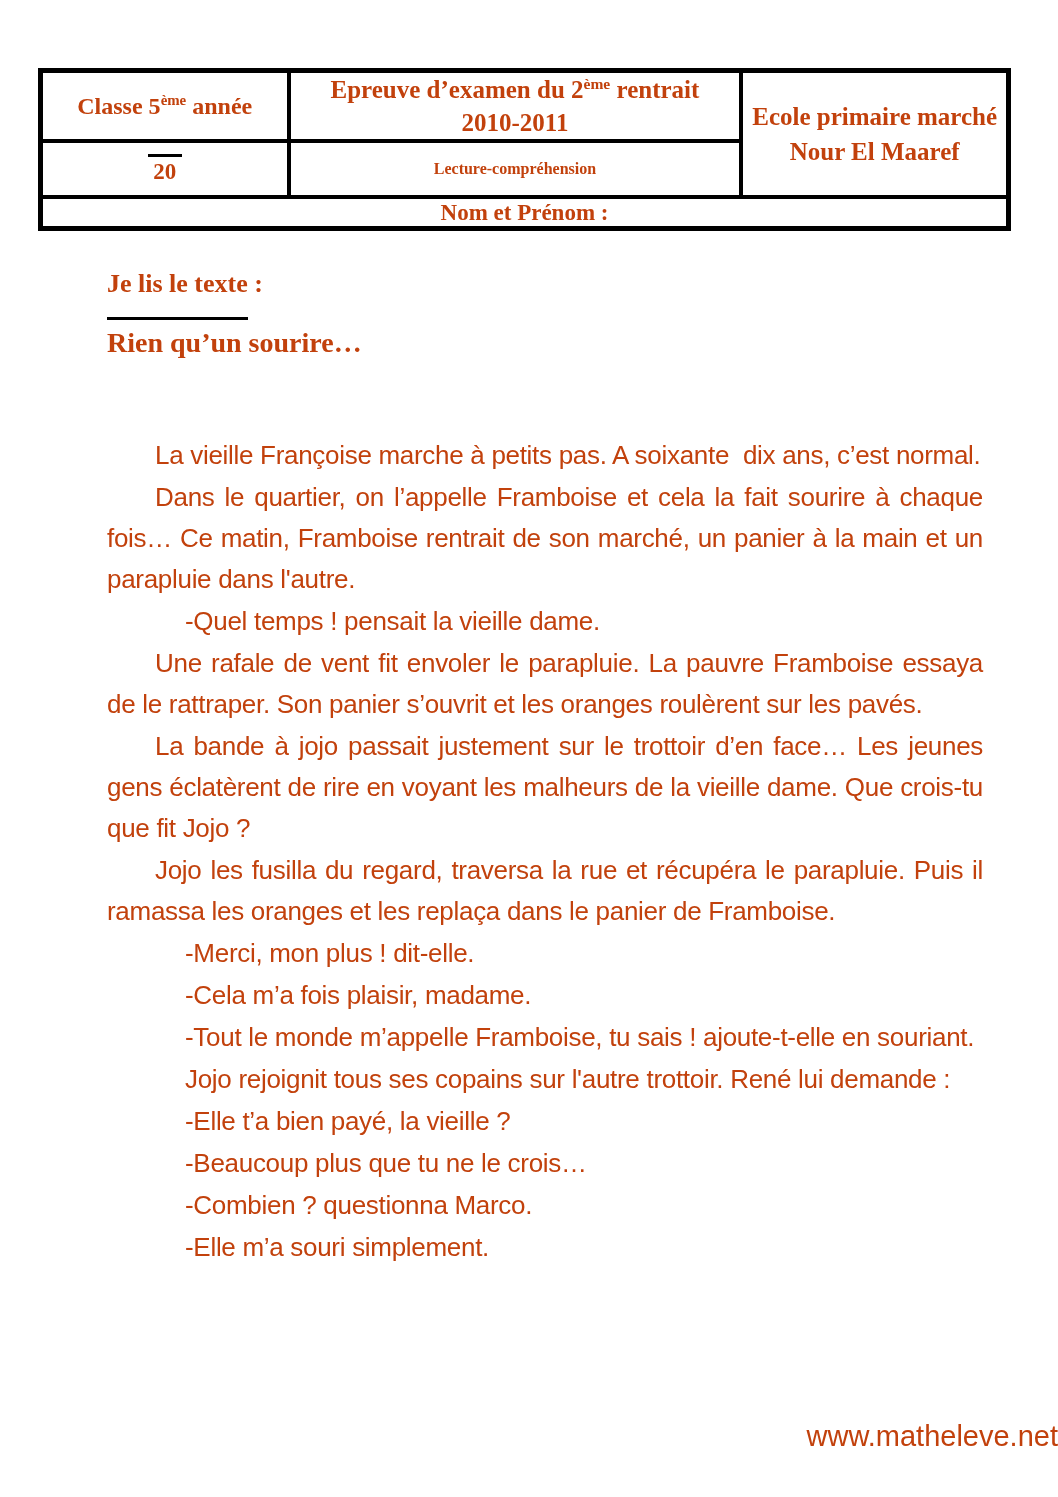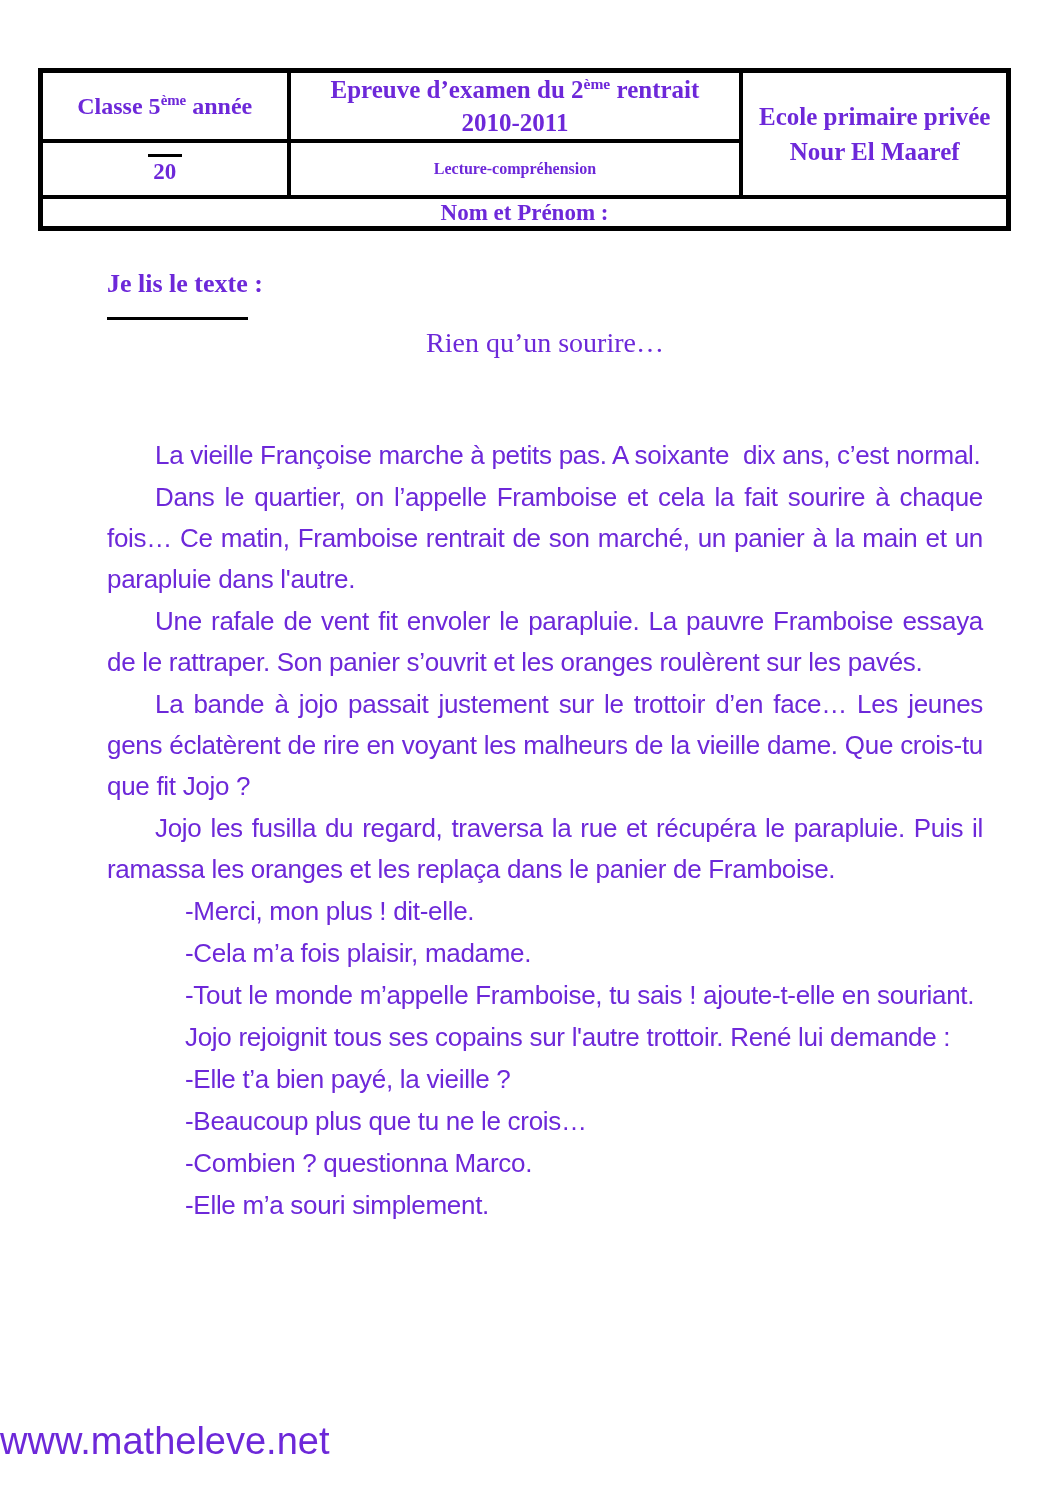--- a/index.html
+++ b/index.html
@@ -1,21 +1,21 @@
 <!DOCTYPE html>
 <html><head>
 <meta charset="utf-8">
 <style>
   html, body { margin: 0; padding: 0; background: #ffffff; }
   .page {
     position: relative;
     width: 1058px;
     height: 1497px;
     background: #ffffff;
-    color: #6d28d9;
+    color: #c2410c;
     overflow: hidden;
     font-family: "Liberation Sans", "DejaVu Sans", sans-serif;
   }
 
   
   table.doc-table {
     border-collapse: collapse;
     table-layout: fixed;
     width: 973px;
     margin: 68px 0 0 38px;
@@ -43,66 +43,65 @@
   .instruction {
     margin: 38px 75px 0 107px;
     font-family: "Liberation Serif", "DejaVu Serif", serif;
     font-weight: bold;
     font-size: 26px;
   }
   .instruction .underlined { border-bottom: 3px solid #000; padding-bottom: 19px; }
 
   .passage-title {
     margin: 28px 75px 0 107px;
-    text-align: center;
     font-family: "Liberation Serif", "DejaVu Serif", serif;
-    font-weight: normal;
+    font-weight: bold;
     font-size: 28px;
   }
 
   
   .text-body {
     margin: 76px 75px 12px 107px;
     font-size: 26px;
     letter-spacing: -0.3px;
     line-height: 41px;
   }
   .text-body p { margin: 0 0 1px 0; text-align: justify; }
   p.narrative { text-indent: 48px; }
   p.dialogue  { margin-left: 33px; text-indent: 45px; }
 
   
   .site-footer {
     position: absolute;
     top: 1420px;
     left: 0;
     width: 100%;
-    text-align: left;
-    font-size: 38px;
+    text-align: right;
+    font-size: 29px;
   }
 </style>
 </head>
 <body>
 
 <div class="page">
 
   <table class="doc-table">
     <tbody>
       <tr>
         <td class="class-cell">
           <span>Classe 5</span><sup class="ord">ème</sup><span> année</span>
         </td>
         <td class="exam-cell">
           <div>
             <span>Epreuve d’examen du 2</span><sup class="ord">ème</sup><span> rentrait</span>
           </div>
           <div>2010-2011</div>
         </td>
         <td class="school-cell" rowspan="2">
-          <div>Ecole primaire privée</div>
+          <div>Ecole primaire marché</div>
           <div>Nour El Maaref</div>
         </td>
       </tr>
       <tr>
         <td class="score-cell">
           <span class="score-box">
             <span class="score-bar"></span>
             <span>20</span>
           </span>
         </td>
@@ -116,20 +115,21 @@
 
   <div class="instruction">
     <span class="underlined">Je lis le texte</span><span> :</span>
   </div>
 
   <div class="passage-title">Rien qu’un sourire…</div>
 
   <div class="text-body">
     <p class="narrative">La vieille Françoise marche à petits pas. A soixante&nbsp; dix ans, c’est normal.</p>
     <p class="narrative">Dans le quartier, on l’appelle Framboise et cela la fait sourire à chaque fois… Ce matin, Framboise rentrait de son marché, un panier à la main et un parapluie dans l'autre.</p>
+    <p class="dialogue">-Quel temps ! pensait la vieille dame.</p>
     <p class="narrative">Une rafale de vent fit envoler le parapluie. La pauvre Framboise essaya de le rattraper. Son panier s’ouvrit et les oranges roulèrent sur les pavés.</p>
     <p class="narrative">La bande à jojo passait justement sur le trottoir d’en face… Les jeunes gens éclatèrent de rire en voyant les malheurs de la vieille dame. Que crois-tu que fit Jojo ?</p>
     <p class="narrative">Jojo les fusilla du regard, traversa la rue et récupéra le parapluie. Puis il ramassa les oranges et les replaça dans le panier de Framboise.</p>
     <p class="dialogue">-Merci, mon plus ! dit-elle.</p>
     <p class="dialogue">-Cela m’a fois plaisir, madame.</p>
     <p class="dialogue">-Tout le monde m’appelle Framboise, tu sais ! ajoute-t-elle en souriant.</p>
     <p class="dialogue">Jojo rejoignit tous ses copains sur l'autre trottoir. René lui demande :</p>
     <p class="dialogue">-Elle t’a bien payé, la vieille ?</p>
     <p class="dialogue">-Beaucoup plus que tu ne le crois…</p>
     <p class="dialogue">-Combien ? questionna Marco.</p>

